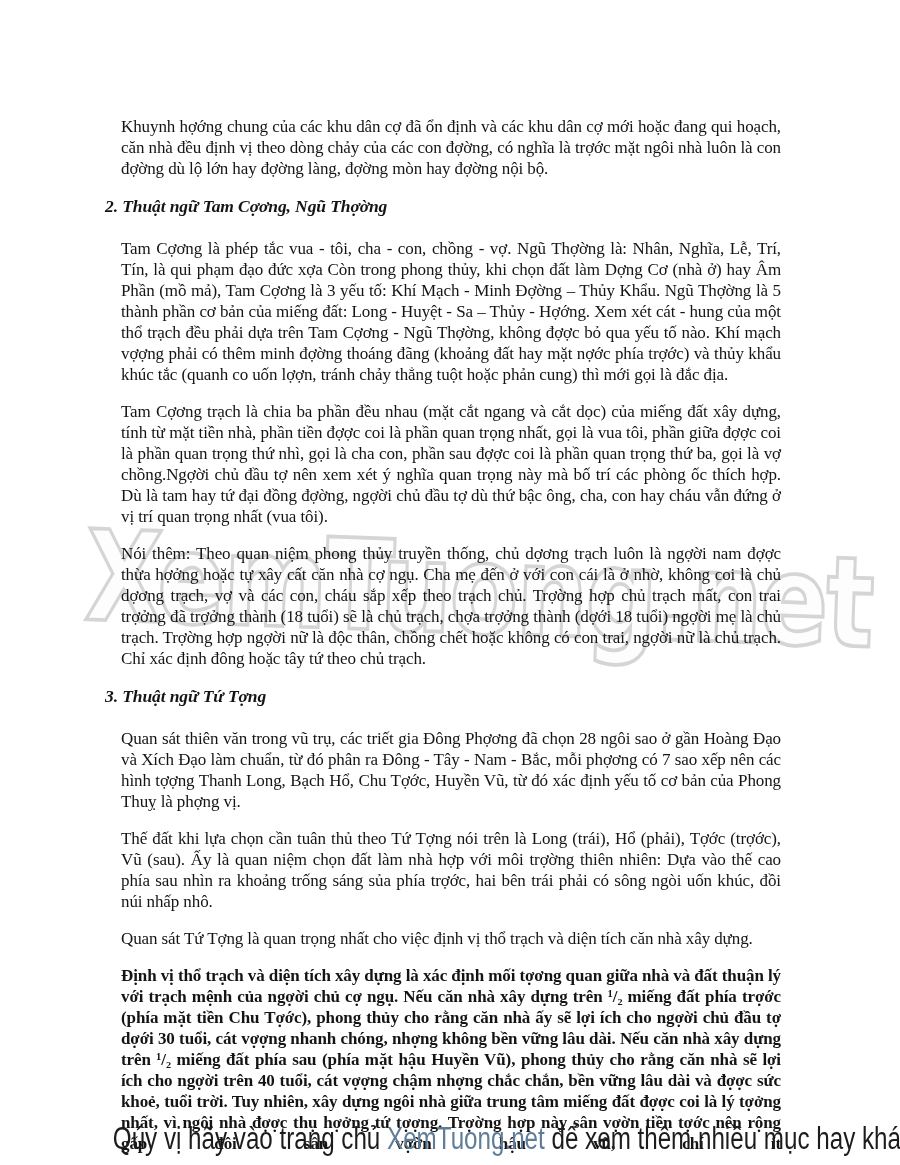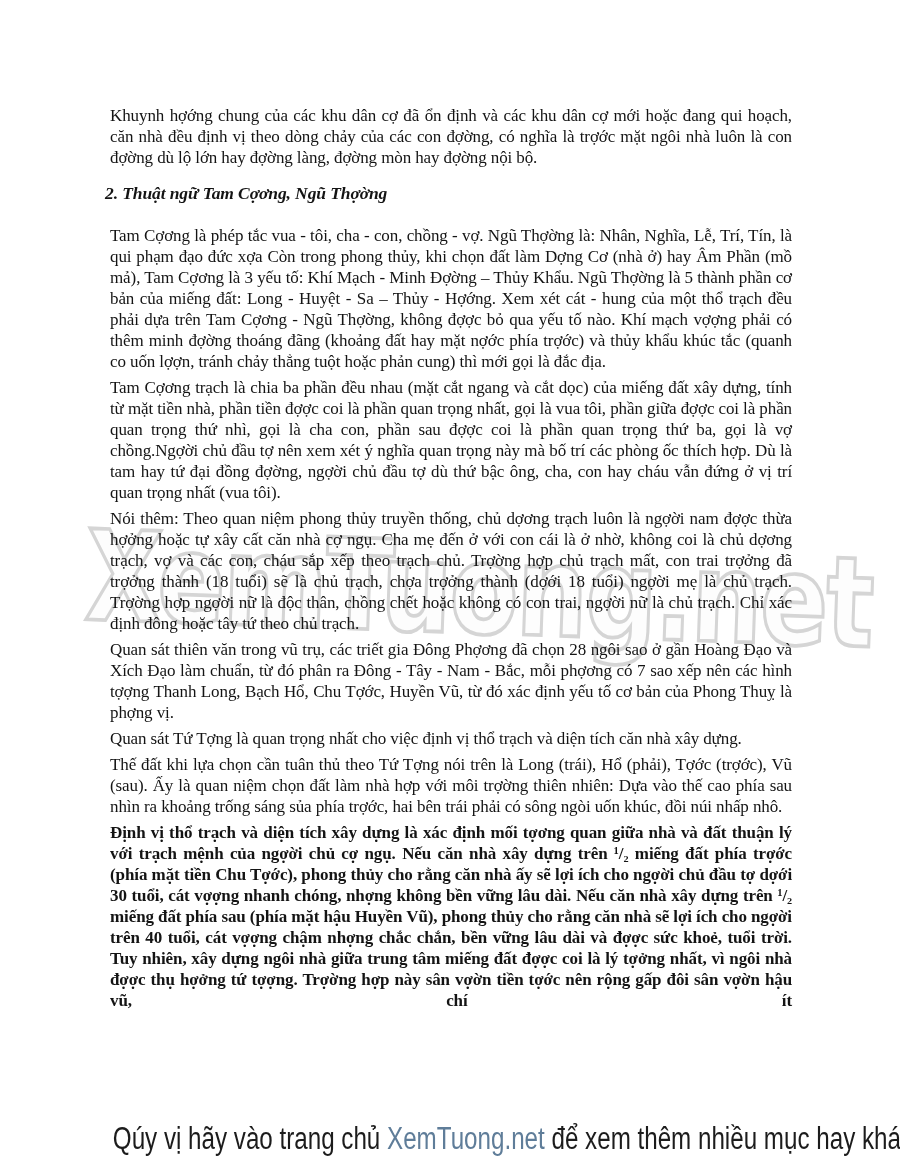--- a/index.html
+++ b/index.html
@@ -37,21 +37,21 @@
     top: 100px;
     width: 692px;
     z-index: 1;
     font-size: 17px;
     line-height: 21px;
     letter-spacing: -0.1px;
     color: #141414;
     text-align: justify;
   }
   .content p {
-    margin: 5px;
+    margin: 16px;
     padding: 0;
   }
   .content .heading {
     margin: 14px 0 21px 0;
     font-weight: bold;
     font-style: italic;
     font-size: 17.5px;
     line-height: 22px;
     text-align: left;
   }
@@ -93,26 +93,27 @@
     <p class="body-para">Khuynh hợớng chung của các khu dân cợ đã ổn định và các khu dân cợ mới hoặc đang qui hoạch, căn nhà đều định vị theo dòng chảy của các con đợờng, có nghĩa là trợớc mặt ngôi nhà luôn là con đợờng dù lộ lớn hay đợờng làng, đợờng mòn hay đợờng nội bộ.</p>
 
     <p class="heading">2. Thuật ngữ Tam Cợơng, Ngũ Thợờng</p>
 
     <p class="body-para">Tam Cợơng là phép tắc vua - tôi, cha - con, chồng - vợ. Ngũ Thợờng là: Nhân, Nghĩa, Lễ, Trí, Tín, là qui phạm đạo đức xợa Còn trong phong thủy, khi chọn đất làm Dợng Cơ (nhà ở) hay Âm Phần (mồ mả), Tam Cợơng là 3 yếu tố: Khí Mạch - Minh Đợờng – Thủy Khẩu. Ngũ Thợờng là 5 thành phần cơ bản của miếng đất: Long - Huyệt - Sa – Thủy - Hợớng. Xem xét cát - hung của một thổ trạch đều phải dựa trên Tam Cợơng - Ngũ Thợờng, không đợợc bỏ qua yếu tố nào. Khí mạch vợợng phải có thêm minh đợờng thoáng đãng (khoảng đất hay mặt nợớc phía trợớc) và thủy khẩu khúc tắc (quanh co uốn lợợn, tránh chảy thẳng tuột hoặc phản cung) thì mới gọi là đắc địa.</p>
 
     <p class="body-para">Tam Cợơng trạch là chia ba phần đều nhau (mặt cắt ngang và cắt dọc) của miếng đất xây dựng, tính từ mặt tiền nhà, phần tiền đợợc coi là phần quan trọng nhất, gọi là vua tôi, phần giữa đợợc coi là phần quan trọng thứ nhì, gọi là cha con, phần sau đợợc coi là phần quan trọng thứ ba, gọi là vợ chồng.Ngợời chủ đầu tợ nên xem xét ý nghĩa quan trọng này mà bố trí các phòng ốc thích hợp. Dù là tam hay tứ đại đồng đợờng, ngợời chủ đầu tợ dù thứ bậc ông, cha, con hay cháu vẫn đứng ở vị trí quan trọng nhất (vua tôi).</p>
 
     <p class="body-para">Nói thêm: Theo quan niệm phong thủy truyền thống, chủ dợơng trạch luôn là ngợời nam đợợc thừa hợởng hoặc tự xây cất căn nhà cợ ngụ. Cha mẹ đến ở với con cái là ở nhờ, không coi là chủ dợơng trạch, vợ và các con, cháu sắp xếp theo trạch chủ. Trợờng hợp chủ trạch mất, con trai trợởng đã trợởng thành (18 tuổi) sẽ là chủ trạch, chợa trợởng thành (dợới 18 tuổi) ngợời mẹ là chủ trạch. Trợờng hợp ngợời nữ là độc thân, chồng chết hoặc không có con trai, ngợời nữ là chủ trạch. Chỉ xác định đông hoặc tây tứ theo chủ trạch.</p>
 
+    <p class="heading">3. Thuật ngữ Tứ Tợng</p>
 
     <p class="body-para">Quan sát thiên văn trong vũ trụ, các triết gia Đông Phợơng đã chọn 28 ngôi sao ở gần Hoàng Đạo và Xích Đạo làm chuẩn, từ đó phân ra Đông - Tây - Nam - Bắc, mỗi phợơng có 7 sao xếp nên các hình tợợng Thanh Long, Bạch Hổ, Chu Tợớc, Huyền Vũ, từ đó xác định yếu tố cơ bản của Phong Thuỵ là phợng vị.</p>
 
+    <p class="body-para">Thế đất khi lựa chọn cần tuân thủ theo Tứ Tợng nói trên là Long (trái), Hổ (phải), Tợớc (trợớc), Vũ (sau). Ấy là quan niệm chọn đất làm nhà hợp với môi trợờng thiên nhiên: Dựa vào thế cao phía sau nhìn ra khoảng trống sáng sủa phía trợớc, hai bên trái phải có sông ngòi uốn khúc, đồi núi nhấp nhô.</p>
+
     <p class="body-para">Quan sát Tứ Tợng là quan trọng nhất cho việc định vị thổ trạch và diện tích căn nhà xây dựng.</p>
-
-    <p class="body-para">Thế đất khi lựa chọn cần tuân thủ theo Tứ Tợng nói trên là Long (trái), Hổ (phải), Tợớc (trợớc), Vũ (sau). Ấy là quan niệm chọn đất làm nhà hợp với môi trợờng thiên nhiên: Dựa vào thế cao phía sau nhìn ra khoảng trống sáng sủa phía trợớc, hai bên trái phải có sông ngòi uốn khúc, đồi núi nhấp nhô.</p>
 
     <p class="body-para force-last">Định vị thổ trạch và diện tích xây dựng là xác định mối tợơng quan giữa nhà và đất thuận lý với trạch mệnh của ngợời chủ cợ ngụ. Nếu căn nhà xây dựng trên ¹/₂ miếng đất phía trợớc (phía mặt tiền Chu Tợớc), phong thủy cho rằng căn nhà ấy sẽ lợi ích cho ngợời chủ đầu tợ dợới 30 tuổi, cát vợợng nhanh chóng, nhợng không bền vững lâu dài. Nếu căn nhà xây dựng trên ¹/₂ miếng đất phía sau (phía mặt hậu Huyền Vũ), phong thủy cho rằng căn nhà sẽ lợi ích cho ngợời trên 40 tuổi, cát vợợng chậm nhợng chắc chắn, bền vững lâu dài và đợợc sức khoẻ, tuổi trời. Tuy nhiên, xây dựng ngôi nhà giữa trung tâm miếng đất đợợc coi là lý tợởng nhất, vì ngôi nhà đợợc thụ hợởng tứ tợợng. Trợờng hợp này sân vợờn tiền tợớc nên rộng gấp đôi sân vợờn hậu vũ, chí ít</p>
   </div>
 
   <div class="footer">
     <span class="footer-inner"><span>Qúy vị hãy vào trang chủ </span><span class="footer-link">XemTuong.net</span><span> để xem thêm nhiều mục hay khác</span></span>
   </div>
 
 </div>
 

